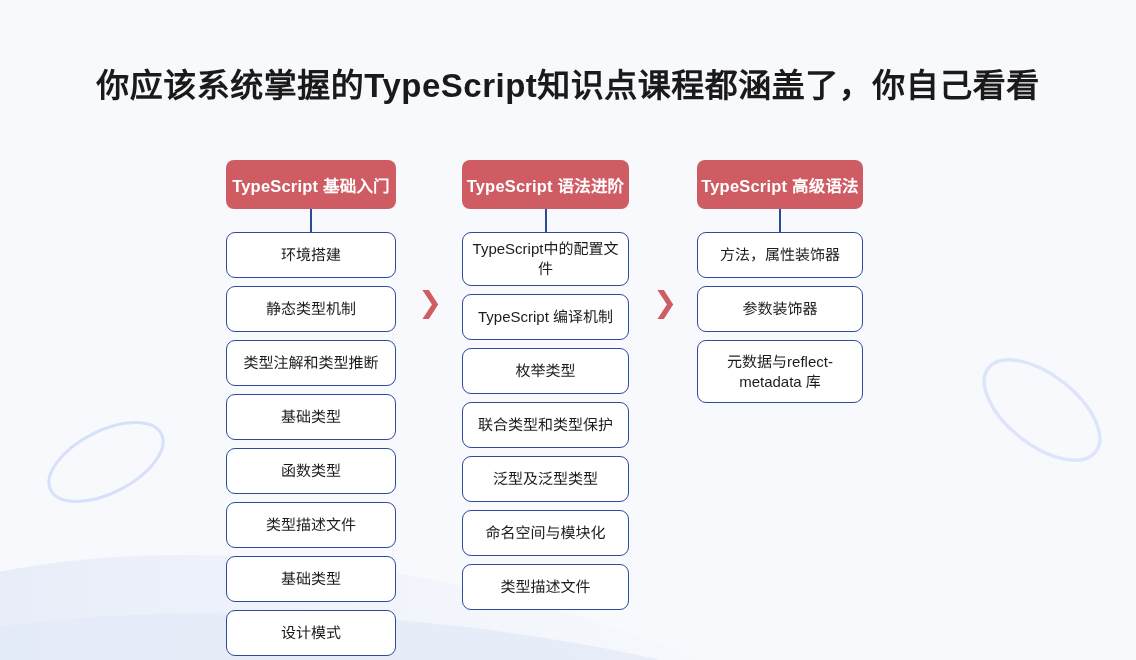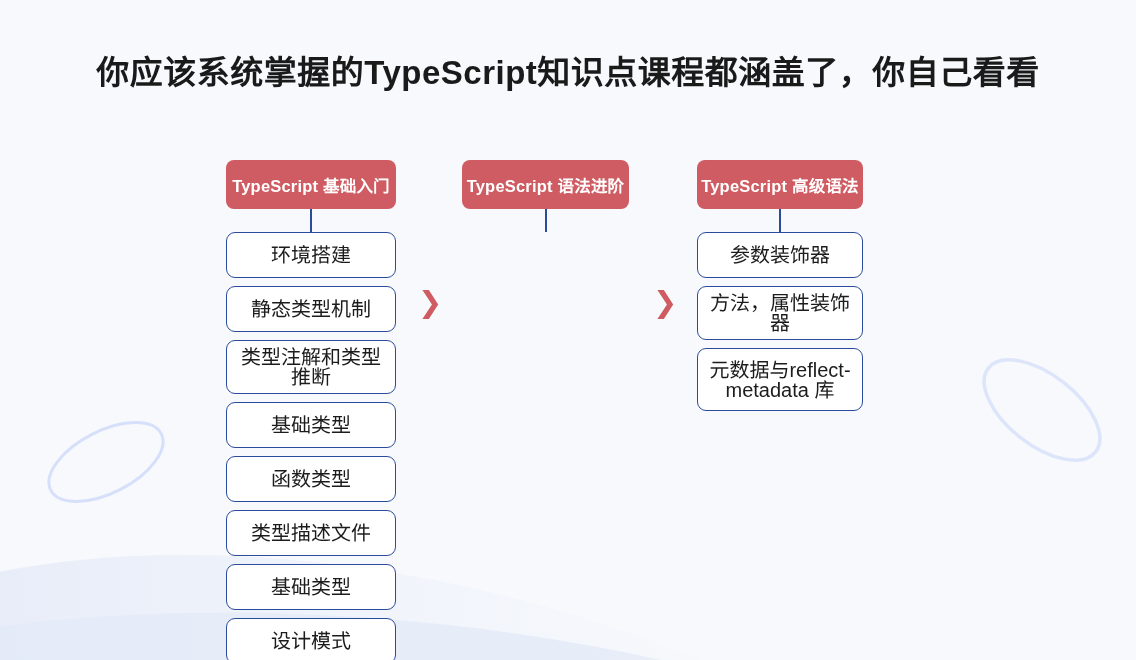--- a/index.html
+++ b/index.html
@@ -23,21 +23,21 @@
     width: 1136px;
     height: 660px;
     pointer-events: none;
     z-index: 0;
   }
 
   
   .page-title {
     position: absolute;
     left: 0;
-    top: 46px;
+    top: 59px;
     width: 1136px;
     text-align: center;
     font-size: 33px;
     font-weight: bold;
     color: #1a1a1a;
     letter-spacing: 0.5px;
     z-index: 3;
     white-space: nowrap;
   }
 
@@ -92,21 +92,21 @@
     gap: 8px;
   }
 
   .card {
     min-height: 46px;
     box-sizing: border-box;
     border: 1.6px solid #2b4b9b;
     border-radius: 9px;
     background: #ffffff;
     color: #1c1c1c;
-    font-size: 20px;
+    font-size: 15px;
     line-height: 20px;
     display: flex;
     align-items: center;
     justify-content: center;
     text-align: center;
     padding: 6px 8px;
   }
   .card.two-line {
     min-height: 63px;
   }
@@ -158,27 +158,36 @@
       <div class="card">基础类型</div>
       <div class="card">设计模式</div>
     </div>
   </div>
 
   <div class="chevron chevron-0">❯</div>
 
   <div class="column col-1">
     <div class="col-header">TypeScript 语法进阶</div>
     <div class="connector"></div>
+    <div class="cards">
+      <div class="card">TypeScript中的配置文件</div>
+      <div class="card">TypeScript 编译机制</div>
+      <div class="card">枚举类型</div>
+      <div class="card">联合类型和类型保护</div>
+      <div class="card">泛型及泛型类型</div>
+      <div class="card">命名空间与模块化</div>
+      <div class="card">类型描述文件</div>
+    </div>
   </div>
 
   <div class="chevron chevron-1">❯</div>
 
   <div class="column col-2">
     <div class="col-header">TypeScript 高级语法</div>
     <div class="connector"></div>
     <div class="cards">
+      <div class="card">方法，属性装饰器</div>
       <div class="card">参数装饰器</div>
-      <div class="card">方法，属性装饰器</div>
       <div class="card two-line">元数据与reflect-metadata 库</div>
     </div>
   </div>
 
 </div>
 
 </body></html>

